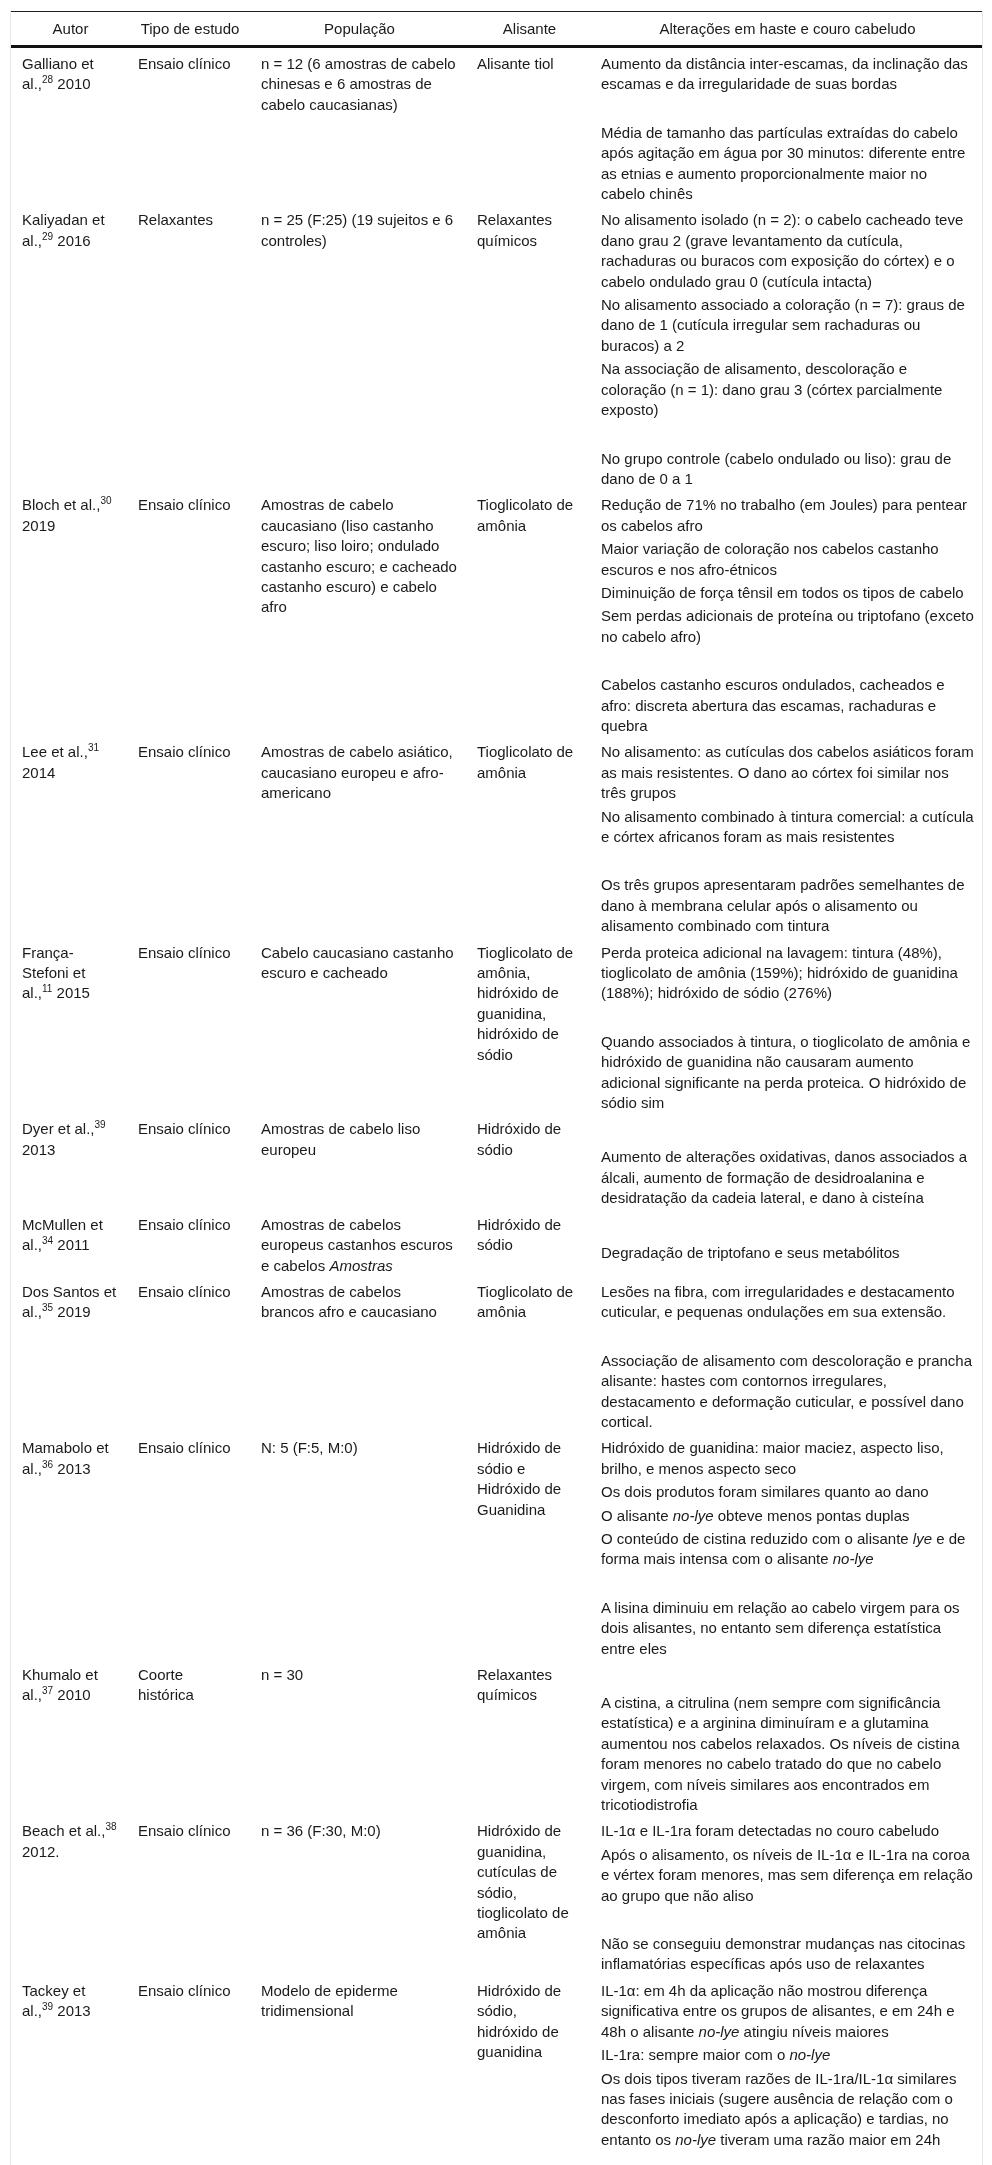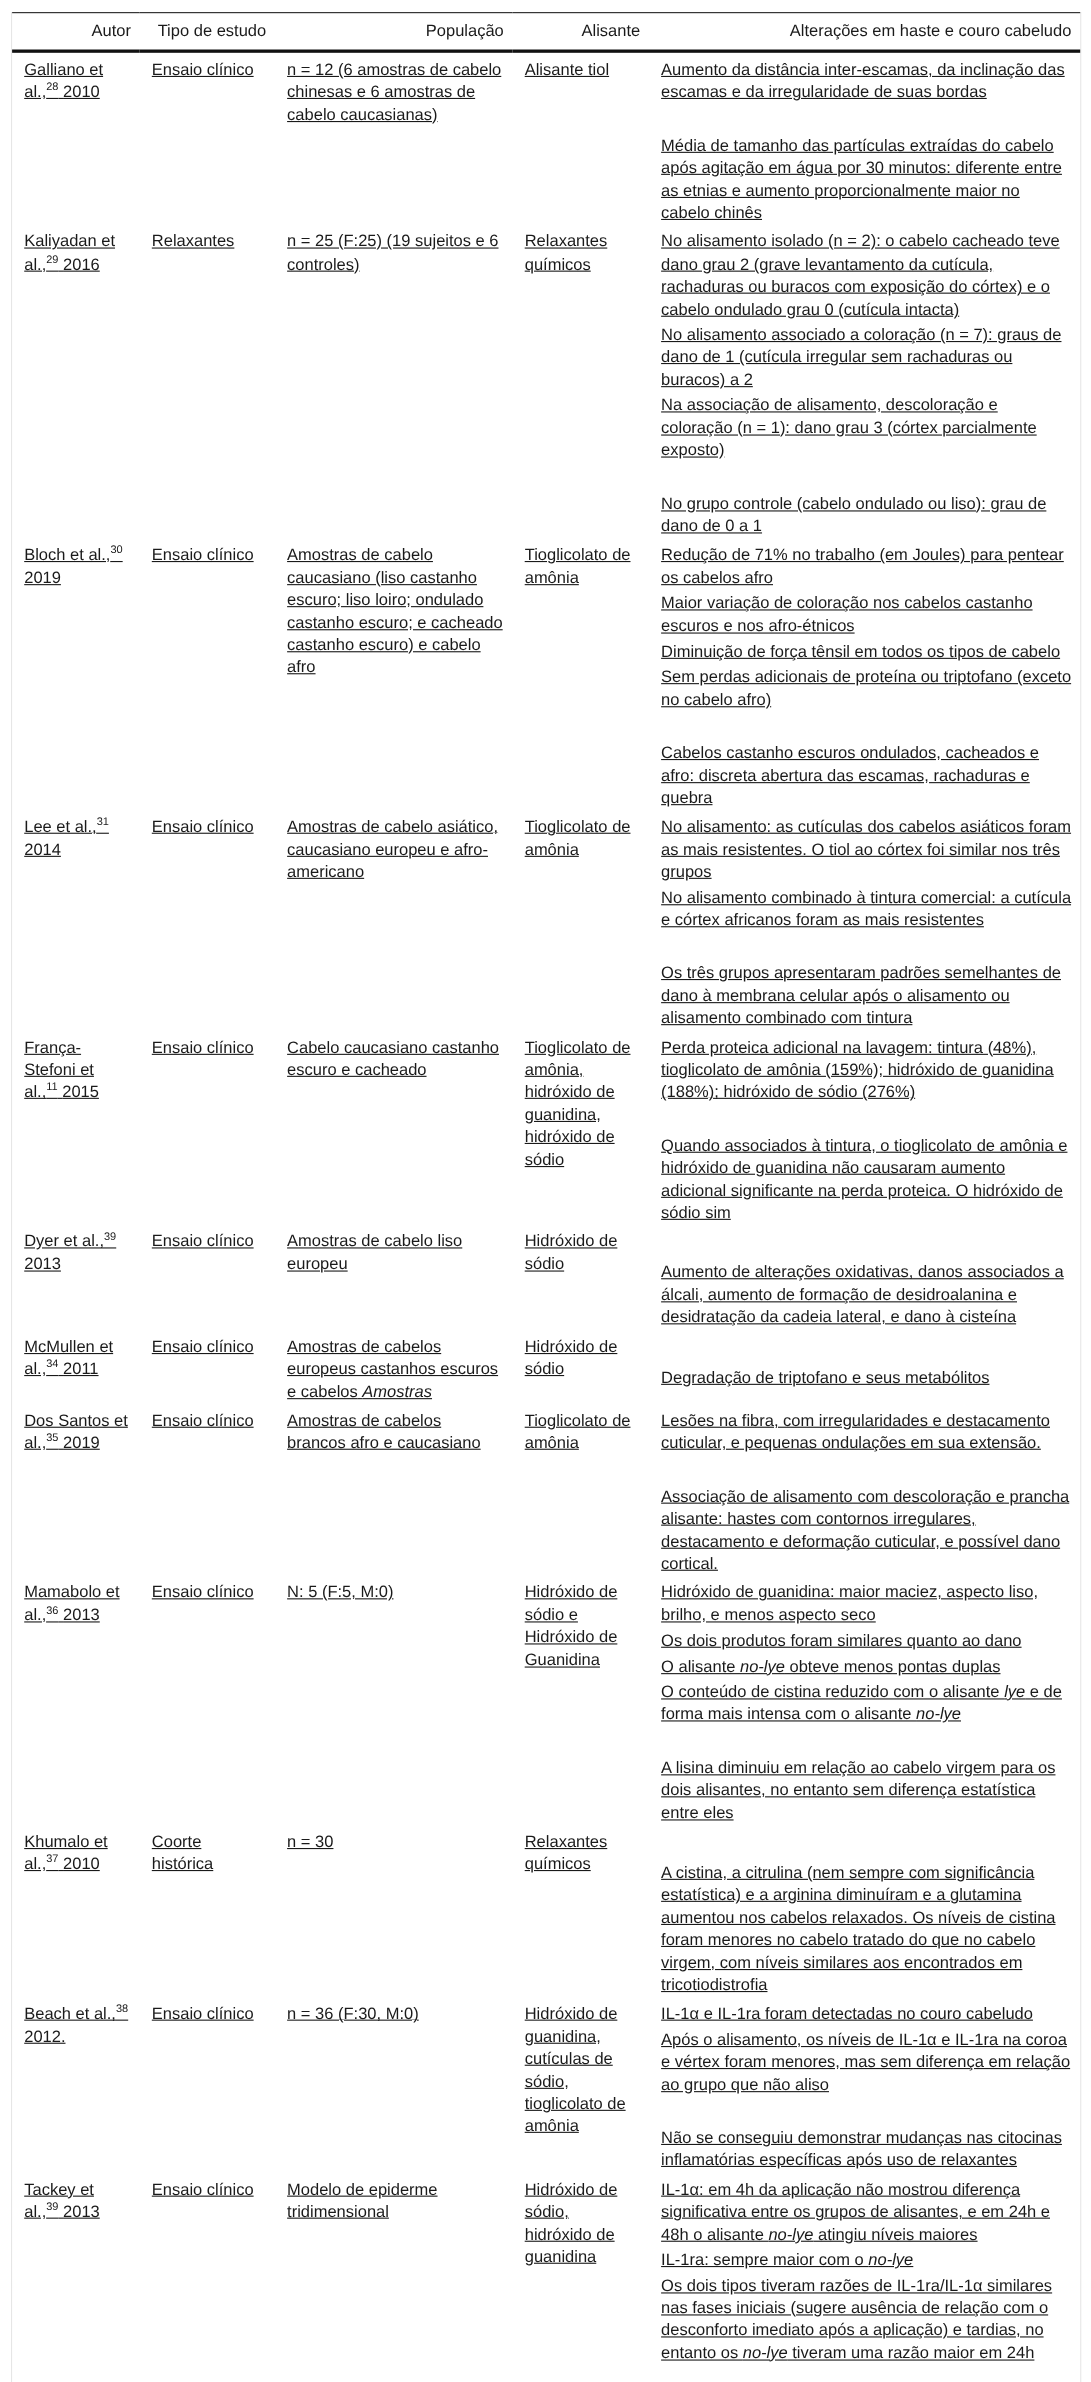--- a/index.html
+++ b/index.html
@@ -18,33 +18,32 @@
     width: 971px;
     border-left: 1px solid #e6e6e6;
     border-right: 1px solid #e6e6e6;
   }
   table {
     width: 100%;
     border-collapse: collapse;
     table-layout: fixed;
   }
   thead th {
-    text-align: right;
+    text-align: center;
     font-weight: normal;
     vertical-align: top;
     padding: 7px 8px 7px 11px;
     line-height: 19px;
     border-top: 1px solid #222;
     border-bottom: 3px solid #111;
   }
   tbody td {
     vertical-align: top;
     padding: 3px 8px 3px 11px;
     line-height: 20.4px;
-    text-decoration: underline;
   }
   tbody tr:first-child td { padding-top: 6px; }
   tbody tr:last-child td { border-bottom: 8px solid #4d7c0f; padding-bottom: 8px; }
   col.c1 { width: 116px; }
   col.c2 { width: 123px; }
   col.c3 { width: 216px; }
   col.c4 { width: 124px; }
   col.c5 { width: auto; }
   sup { font-size: 10px; line-height: 0; vertical-align: super; }
   .finding { display: block; margin-bottom: 3px; }
@@ -107,21 +106,21 @@
             <span class="finding">Sem perdas adicionais de proteína ou triptofano (exceto no cabelo afro)</span>
             <span class="finding">Cabelos castanho escuros ondulados, cacheados e afro: discreta abertura das escamas, rachaduras e quebra</span>
           </td>
         </tr>
         <tr>
           <td><span>Lee et al.,</span><sup>31</sup> <span>2014</span></td>
           <td><span>Ensaio clínico</span></td>
           <td><span>Amostras de cabelo asiático, caucasiano europeu e afro-americano</span></td>
           <td><span>Tioglicolato de amônia</span></td>
           <td>
-            <span class="finding">No alisamento: as cutículas dos cabelos asiáticos foram as mais resistentes. O tiol ao córtex foi similar nos três grupos</span>
+            <span class="finding">No alisamento: as cutículas dos cabelos asiáticos foram as mais resistentes. O dano ao córtex foi similar nos três grupos</span>
             <span class="finding">No alisamento combinado à tintura comercial: a cutícula e córtex africanos foram as mais resistentes</span>
             <span class="finding">Os três grupos apresentaram padrões semelhantes de dano à membrana celular após o alisamento ou alisamento combinado com tintura</span>
           </td>
         </tr>
         <tr>
           <td><span>França-Stefoni et al.,</span><sup>11</sup> <span>2015</span></td>
           <td><span>Ensaio clínico</span></td>
           <td><span>Cabelo caucasiano castanho escuro e cacheado</span></td>
           <td><span>Tioglicolato de amônia, hidróxido de guanidina, hidróxido de sódio</span></td>
           <td>

